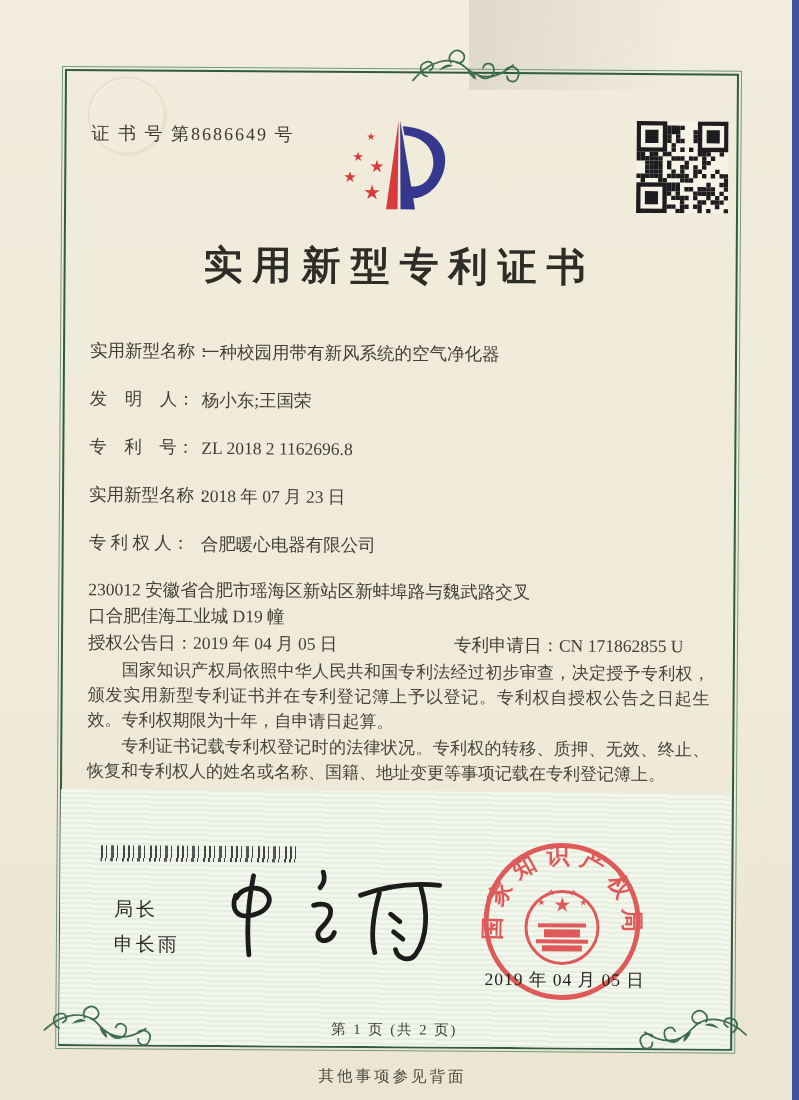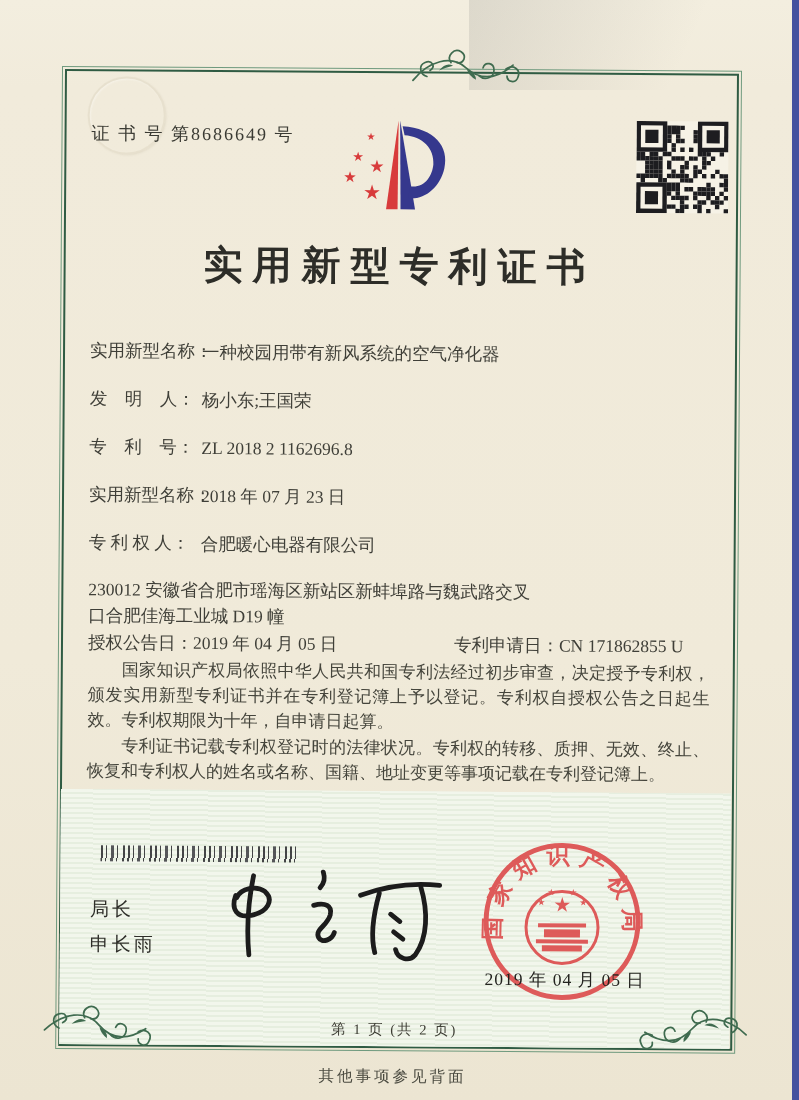--- a/index.html
+++ b/index.html
@@ -39,21 +39,21 @@
   .r0{top:338px}.r1{top:386px}.r2{top:434px}.r3{top:482px}.r4{top:530px}.r5{top:576px}
   .grant{position:absolute;left:92px;top:630px;width:640px;font-size:17.5px;color:#3f3f38;}
   .grant .g2{position:absolute;left:366px;top:0;}
 
   .paras{position:absolute;left:92px;top:657px;width:622px;font-size:17px;line-height:25px;color:#45453c;text-align:justify;}
   .paras p{margin:0 0 1px 0;text-indent:2em;}
 
   .barcode{position:absolute;left:106px;top:845px;width:197px;height:16px;opacity:.85;
     background-image:repeating-linear-gradient(90deg,#26262a 0 2px,transparent 2px 5px,#26262a 5px 6px,transparent 6px 10px,#3a3a40 10px 13px,transparent 13px 16px,#26262a 16px 17px,transparent 17px 22px,#26262a 22px 24px,transparent 24px 27px);}
 
-  .signer{position:absolute;left:96px;font-size:19px;color:#2e2e29;letter-spacing:3px;}
+  .signer{position:absolute;left:120px;font-size:19px;color:#2e2e29;letter-spacing:3px;}
   .signer.t1{top:896px}.signer.t2{top:931px}
   .signature{position:absolute;left:212px;top:862px;width:240px;height:104px;}
 
   .seal{position:absolute;left:486px;top:836px;width:164px;height:164px;opacity:.92;}
   .seal-date{position:absolute;left:466px;top:964px;width:210px;text-align:center;
     font-size:17.5px;letter-spacing:1px;color:#23231f;}
 
   .page-footer{position:absolute;left:62px;top:1018px;width:678px;text-align:center;font-size:14.5px;color:#3c3c33;letter-spacing:2px;}
   .back-note{position:absolute;left:0;top:1064px;width:799px;text-align:center;font-size:15.5px;color:#4a4a40;letter-spacing:3px;}
 

